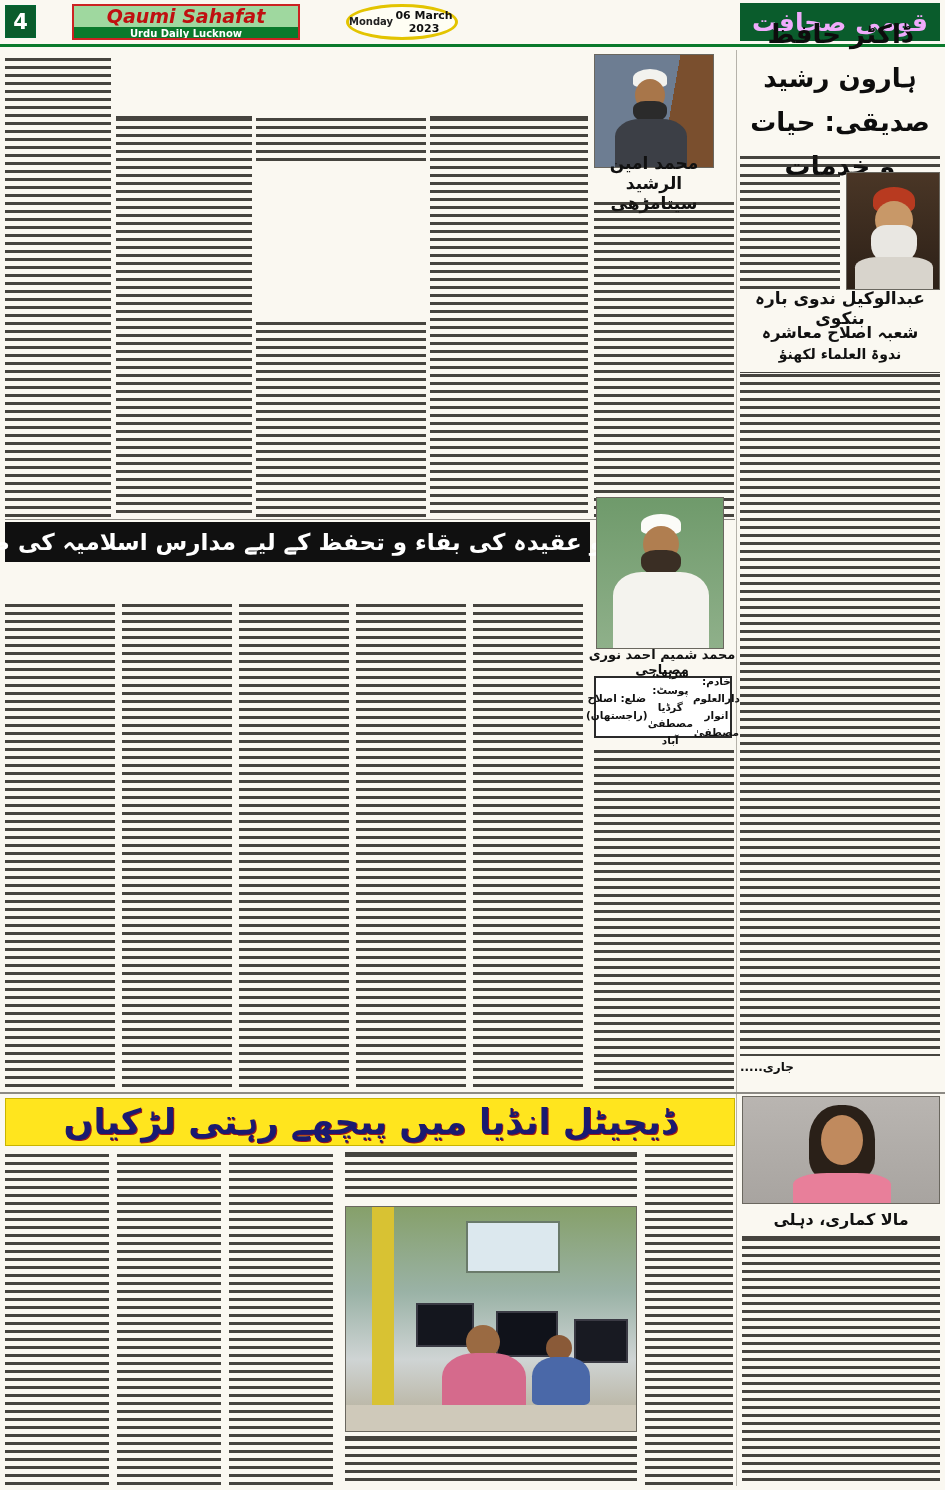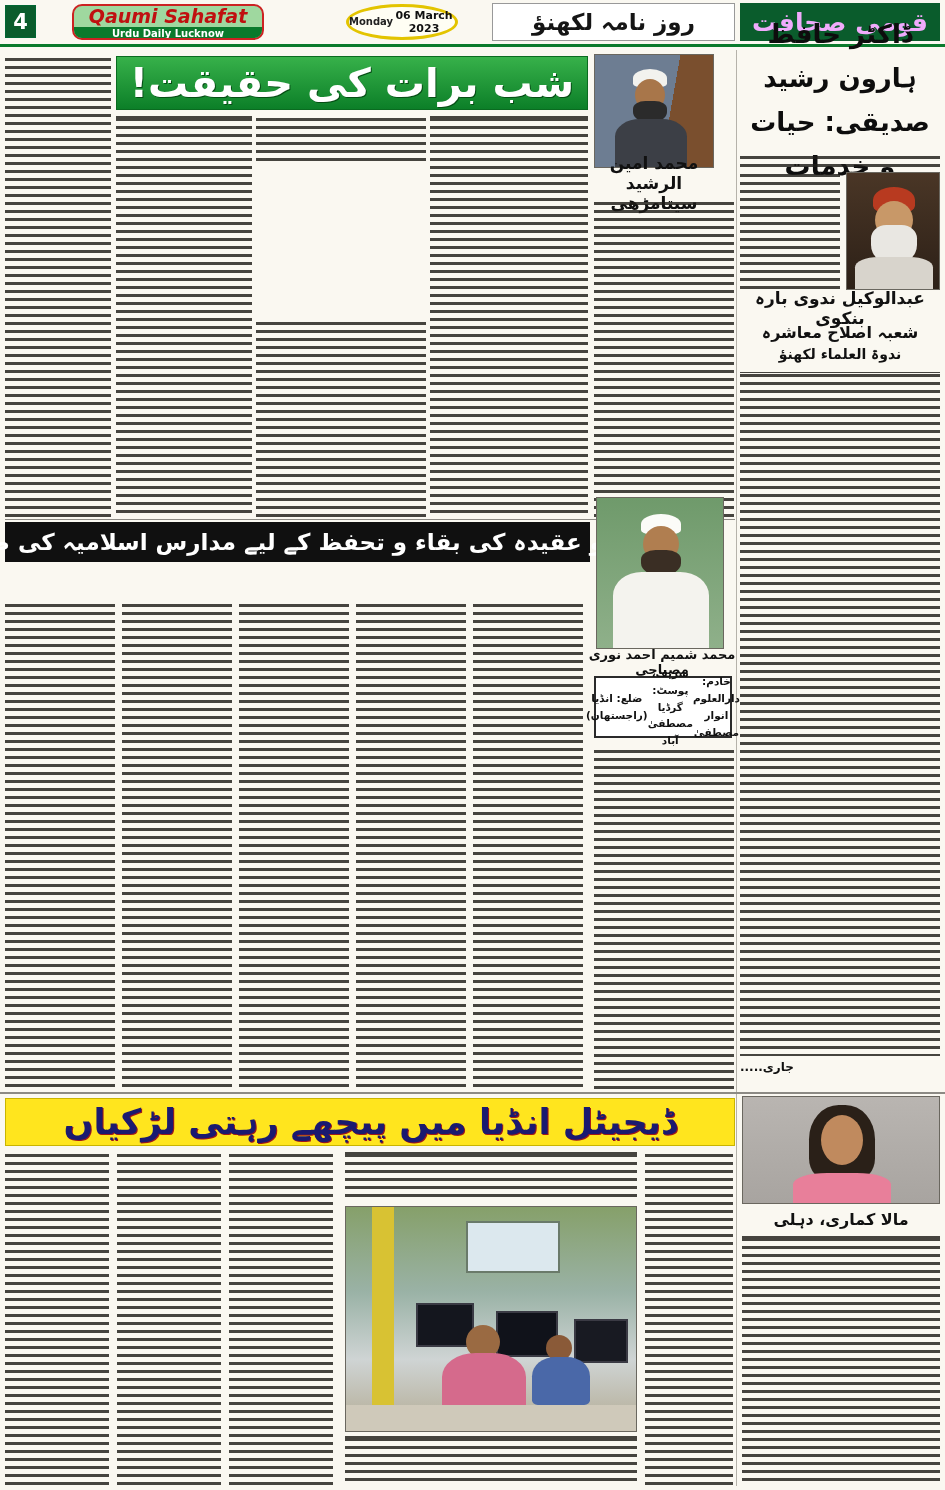--- a/index.html
+++ b/index.html
@@ -56,31 +56,30 @@
   .photo { border:1px solid #6a675f; overflow:hidden; background:#c8c4ba; }
   .shape { position:absolute; }
 </style>
 </head>
 <body>
 
 <div id="page">
 
   <div class="abs pagenum center" style="left:5px; top:5px; width:31px; height:33px;">4</div>
 
-  <div class="abs masthead-box" style="left:72px; top:4px; width:192px; height:36px;border-radius:10px;">
+  <div class="abs masthead-box" style="left:72px; top:4px; width:228px; height:36px;">
     <div class="center masthead-title" style="height:21px;">Qaumi Sahafat</div>
     <div class="center masthead-sub" style="height:13px;">Urdu Daily Lucknow</div>
   </div>
 
   <div class="abs date-oval col" style="left:346px; top:4px; width:112px; height:36px;">
     <div class="date-day">Monday</div>
     <div class="date-date">06 March 2023</div>
   </div>
 
-  <div class="abs urdu-masthead center urdu" style="left:492px; top:3px; width:243px; height:38px;">روز نامہ لکھنؤ</div>
 
   <div class="abs section-box center urdu" style="left:740px; top:3px; width:200px; height:38px;">قومی صحافت</div>
 
   <div class="abs" style="left:0; top:44px; width:945px; height:3px; background:#0a7a2c;"></div>
 
   <div class="abs rule-v" style="left:736px; top:50px; width:1px; height:1436px;"></div>
 
   <div class="abs headline-right center urdu" style="left:740px; top:52px; width:200px; height:96px; flex-direction:column;">
     <div>ڈاکٹر حافظ ہارون رشید</div>
     <div>صدیقی: حیات و خدمات</div>
@@ -98,21 +97,20 @@
 
   <div class="abs byline center urdu" style="left:740px; top:296px; width:200px; height:24px; font-size:17px;">عبدالوکیل ندوی بارہ بنکوی</div>
   <div class="abs byline center urdu" style="left:740px; top:322px; width:200px; height:20px; font-size:16px;">شعبہ اصلاح معاشرہ</div>
   <div class="abs byline center urdu" style="left:740px; top:344px; width:200px; height:20px; font-size:14px;">ندوۃ العلماء لکھنؤ</div>
 
   <div class="abs greek" style="left:740px; top:372px; width:200px; height:684px;"></div>
   <div class="abs urdu" style="left:740px; top:1060px; width:200px; height:16px; font-size:12px; font-weight:bold; text-align:left; color:#111;">جاری.....</div>
 
   <div class="abs greek" style="left:5px; top:56px; width:106px; height:462px;"></div>
 
-  <div class="abs banner-green center urdu" style="left:116px; top:56px; width:472px; height:54px;">شب برات کی حقیقت!</div>
 
   <div class="abs photo" style="left:594px; top:54px; width:120px; height:114px; background:linear-gradient(100deg,#6d7d92 0 62%, #7a4f2e 62% 100%);">
     <div class="shape" style="left:38px; top:14px; width:34px; height:18px; background:#f2f2ee; border-radius:50% 50% 20% 20%;"></div>
     <div class="shape" style="left:40px; top:24px; width:30px; height:32px; background:#a8764a; border-radius:50%;"></div>
     <div class="shape" style="left:38px; top:46px; width:34px; height:22px; background:#2b2b2b; border-radius:40% 40% 55% 55%;"></div>
     <div class="shape" style="left:20px; top:64px; width:72px; height:50px; background:#3c3f46; border-radius:35% 35% 0 0;"></div>
   </div>
   <div class="abs byline center urdu" style="left:588px; top:172px; width:132px; height:22px; font-size:17px;text-align:center;">محمد امین الرشید سیتامڑھی</div>
 
   <div class="abs greek" style="left:116px; top:116px; width:136px; height:402px;"></div>
@@ -130,21 +128,21 @@
   <div class="abs photo" style="left:596px; top:497px; width:128px; height:152px; background:linear-gradient(#6f9a6b,#8fb08a);">
     <div class="shape" style="left:44px; top:16px; width:40px; height:20px; background:#fbfbf8; border-radius:50% 50% 20% 20%;"></div>
     <div class="shape" style="left:46px; top:28px; width:36px; height:36px; background:#b07e50; border-radius:50%;"></div>
     <div class="shape" style="left:44px; top:52px; width:40px; height:26px; background:#3a2e24; border-radius:40% 40% 55% 55%;"></div>
     <div class="shape" style="left:16px; top:74px; width:96px; height:78px; background:#f4f3ee; border-radius:30% 30% 0 0;"></div>
   </div>
   <div class="abs byline center urdu" style="left:588px; top:652px; width:148px; height:20px; font-size:13px;">محمد شمیم احمد نوری مصباحی</div>
   <div class="abs author-box col urdu" style="left:594px; top:676px; width:138px; height:62px;">
     <div>خادم: دارالعلوم انوار مصطفیٰ</div>
     <div>شریف، پوسٹ: گرڈیا مصطفیٰ آباد</div>
-    <div>ضلع: انڈیا (راجستھان)</div>
+    <div>ضلع: اصلاح (راجستھان)</div>
   </div>
 
   <div class="abs greek" style="left:5px;   top:602px; width:110px; height:488px;"></div>
   <div class="abs greek" style="left:122px; top:602px; width:110px; height:488px;"></div>
   <div class="abs greek" style="left:239px; top:602px; width:110px; height:488px;"></div>
   <div class="abs greek" style="left:356px; top:602px; width:110px; height:488px;"></div>
   <div class="abs greek" style="left:473px; top:602px; width:110px; height:488px;"></div>
   <div class="abs greek" style="left:594px; top:748px; width:140px; height:342px;"></div>
 
   <div class="abs rule-h" style="left:0; top:1092px; width:945px; height:2px;"></div>

